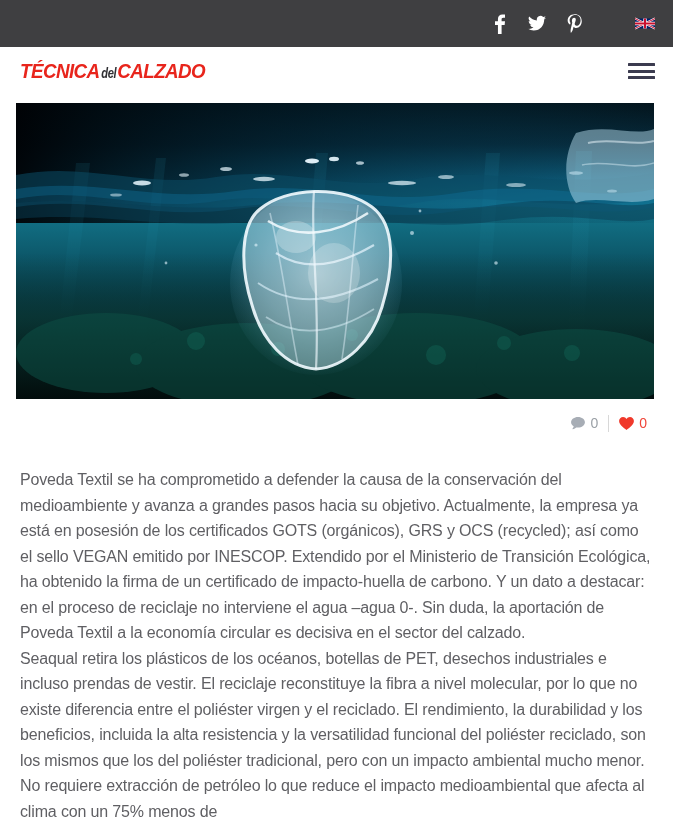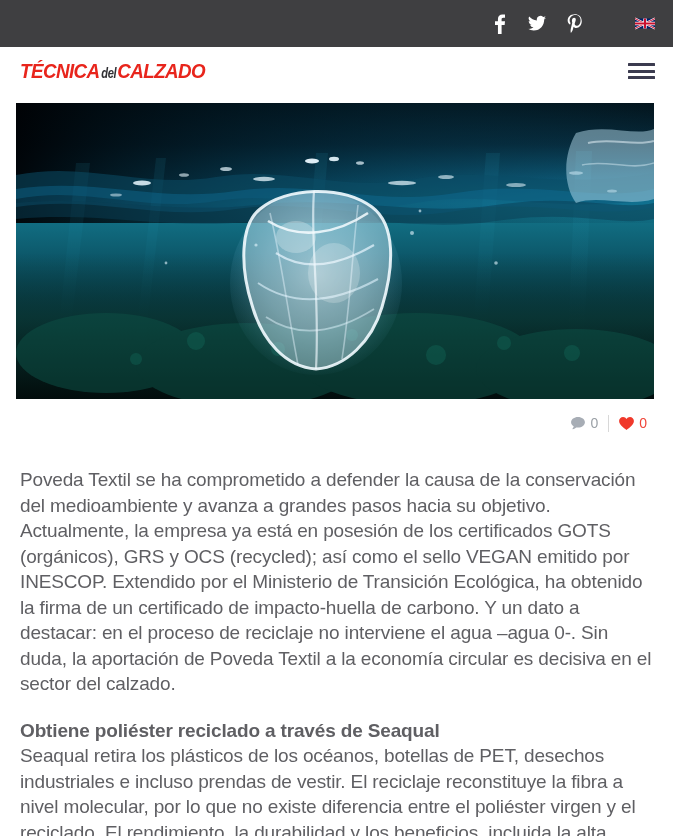--- a/index.html
+++ b/index.html
@@ -140,21 +140,21 @@
   .icon-comment svg { fill: #a7adb5; display: block; }
   .icon-heart svg { fill: #f0392b; display: block; }
 
   
   .article {
     padding: 0 18px 0 20px;
     margin-top: 32px;
   }
   .article p {
     font-family: "Liberation Sans", sans-serif;
-    font-size: 19px;
+    font-size: 16px;
     line-height: 25.5px;
     color: #5f5f63;
     letter-spacing: -0.15px;
     text-align: left;
   }
   .article p + p { margin-top: 0; }
   .para-gap { margin-top: 21px !important; }
   .subhead {
     font-family: "Liberation Sans", sans-serif;
     font-size: 14.4px;
@@ -353,16 +353,15 @@
       </svg>
     </span>
     <span class="count">0</span>
   </div>
 </div>
 
 <div class="article">
 
   <p>Poveda Textil se ha comprometido a defender la causa de la conservación del medioambiente y avanza a grandes pasos hacia su objetivo. Actualmente, la empresa ya está en posesión de los certificados GOTS (orgánicos), GRS y OCS (recycled); así como el sello VEGAN emitido por INESCOP. Extendido por el Ministerio de Transición Ecológica, ha obtenido la firma de un certificado de impacto-huella de carbono. Y un dato a destacar: en el proceso de reciclaje no interviene el agua –agua 0-. Sin duda, la aportación de Poveda Textil a la economía circular es decisiva en el sector del calzado.</p>
 
-  <p class="subhead para-gap">Obtiene poliéster reciclado a través de Seaqual</p>
 
   <p>Seaqual retira los plásticos de los océanos, botellas de PET, desechos industriales e incluso prendas de vestir. El reciclaje reconstituye la fibra a nivel molecular, por lo que no existe diferencia entre el poliéster virgen y el reciclado. El rendimiento, la durabilidad y los beneficios, incluida la alta resistencia y la versatilidad funcional del poliéster reciclado, son los mismos que los del poliéster tradicional, pero con un impacto ambiental mucho menor. No requiere extracción de petróleo lo que reduce el impacto medioambiental que afecta al clima con un 75% menos de</p>
 </div>
 
 </body></html>

